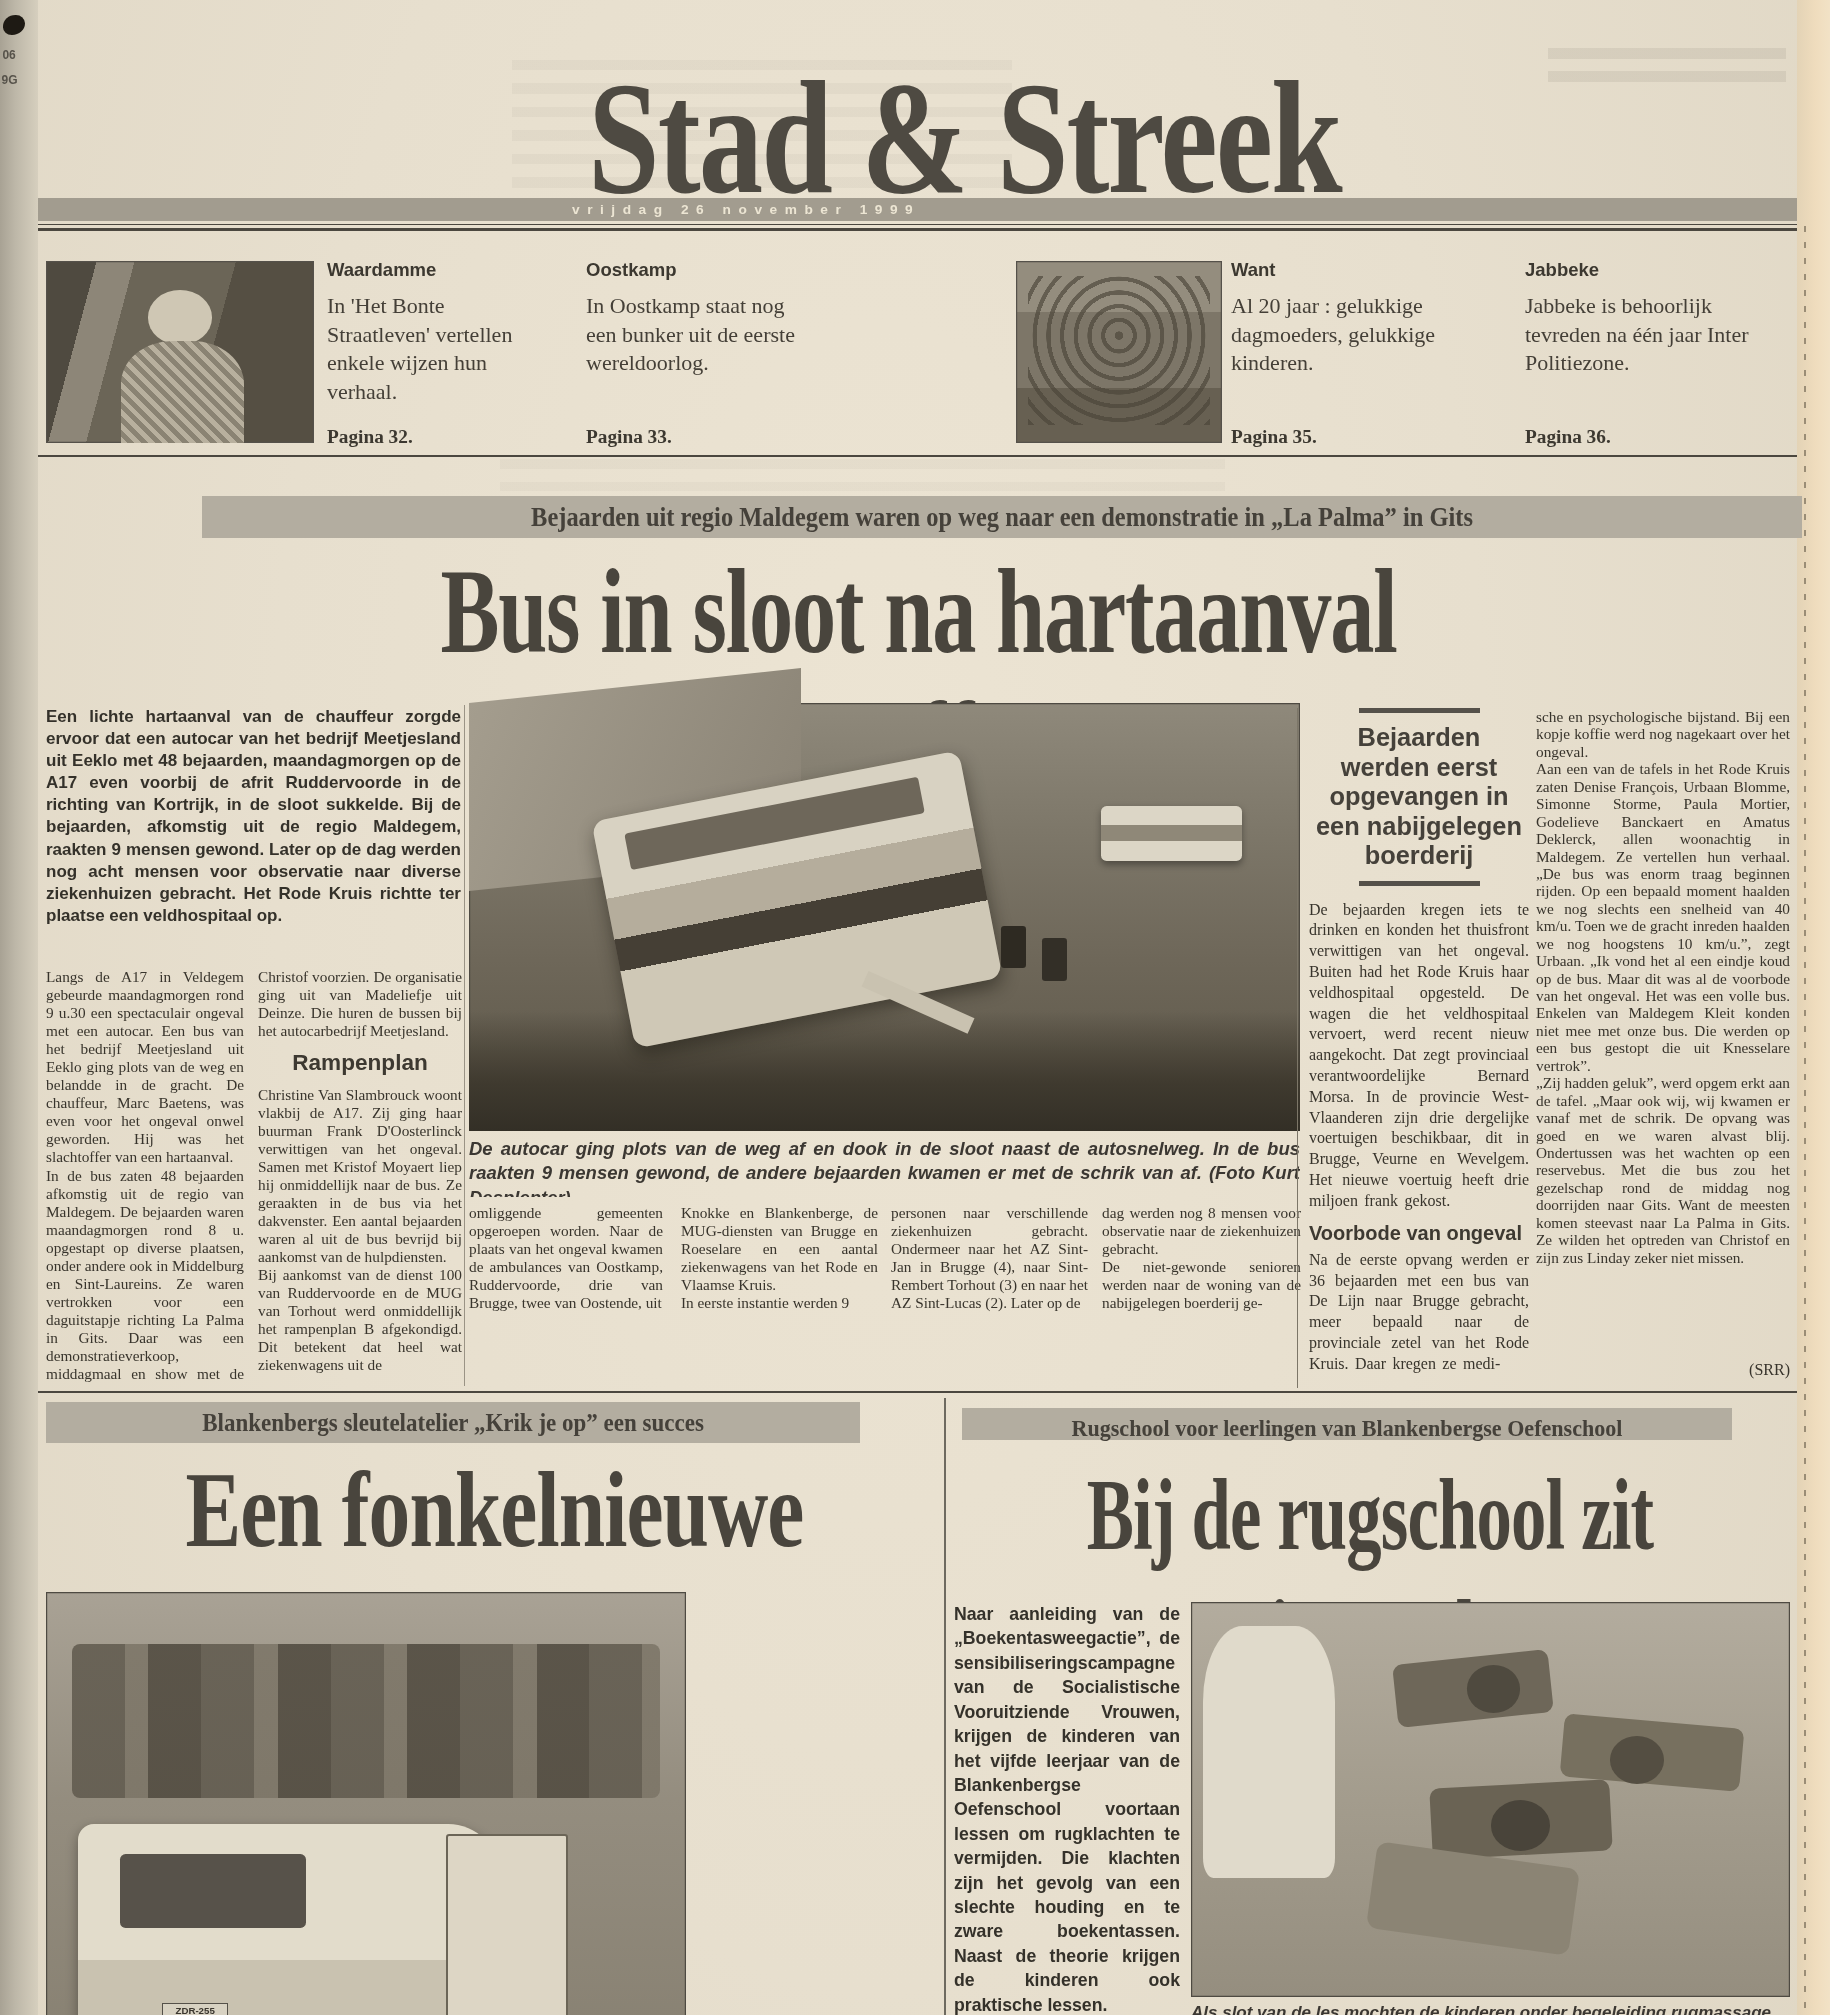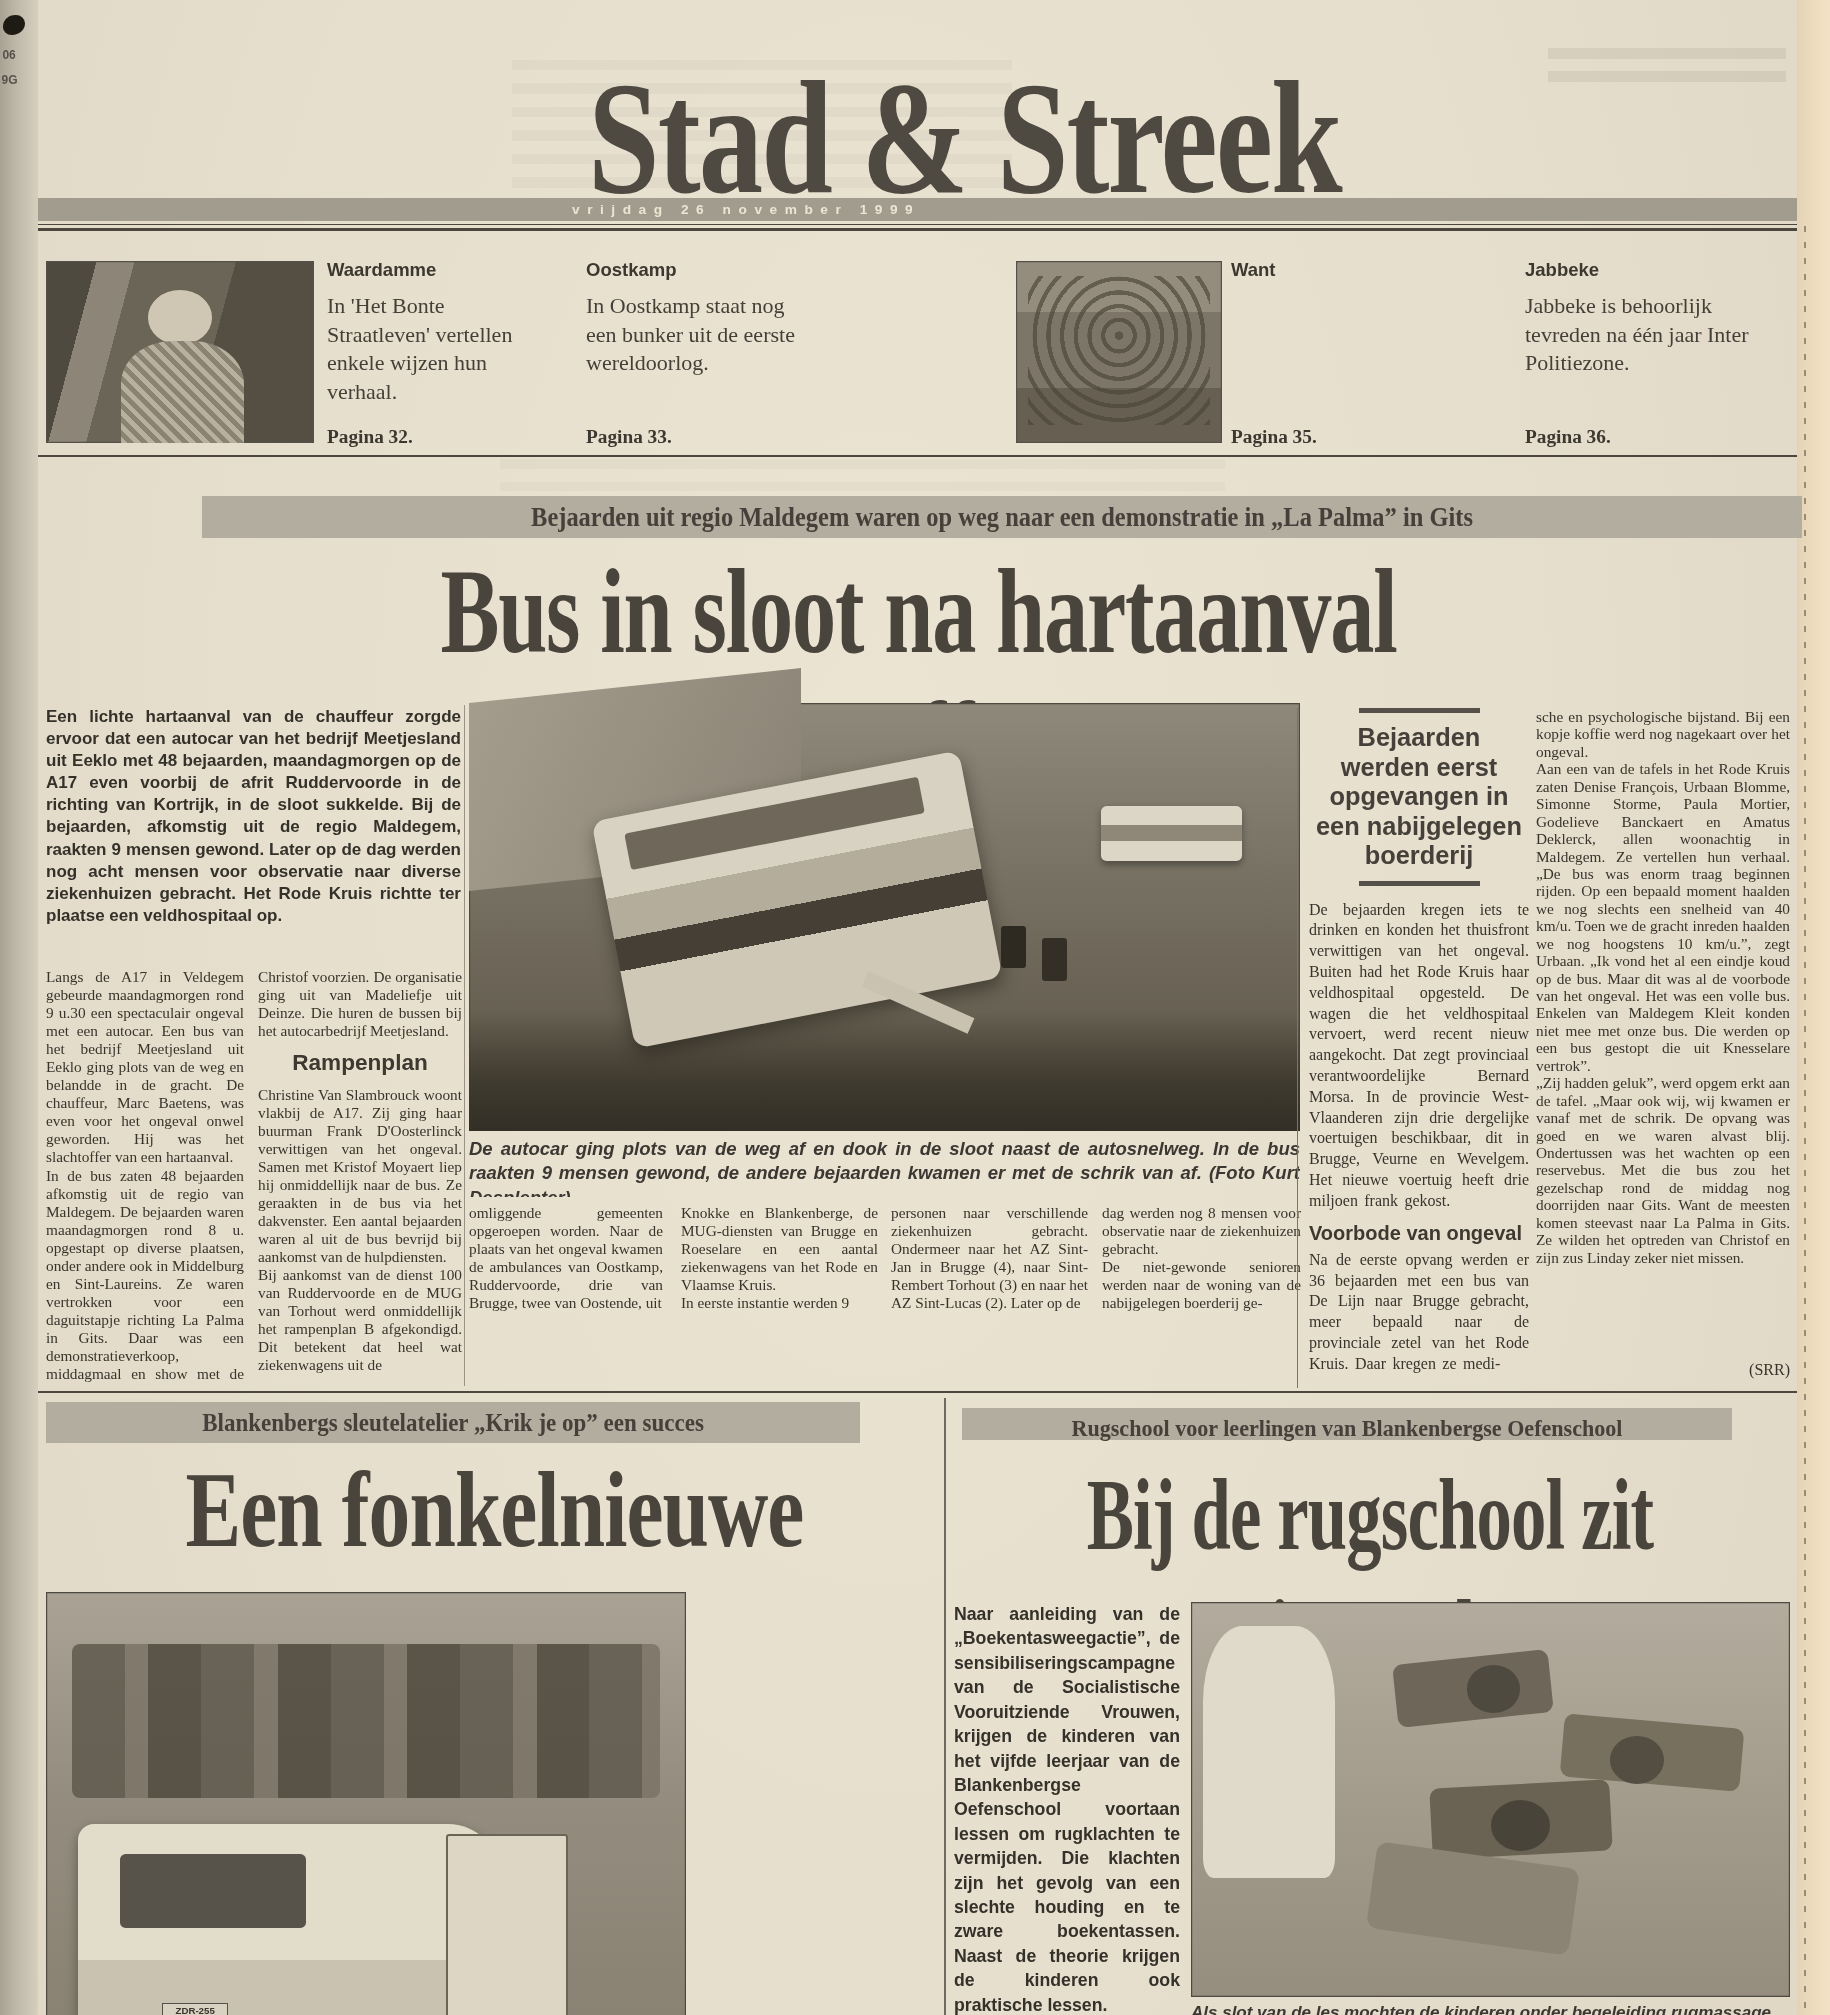--- a/index.html
+++ b/index.html
@@ -101,20 +101,21 @@
   <div class="abs teaser" style="left:586px;top:259px;width:232px;">
     <div class="teaser-region">Oostkamp</div>
     <div class="teaser-text serif">In Oostkamp staat nog een bunker uit de eerste wereldoorlog.</div>
     <div class="teaser-page serif">Pagina 33.</div>
   </div>
   <div class="abs tphoto" style="left:1016px;top:261px;width:206px;height:182px;background:linear-gradient(180deg,#948d7e 0%,#948d7e 28%,#7d7668 28%,#7d7668 70%,#676052 70%);">
     <div class="abs" style="left:6%;top:8%;right:6%;bottom:10%;background:repeating-radial-gradient(circle at 50% 40%,#4a4438 0 4px,transparent 4.4px 13.7px);opacity:.65;"></div>
   </div>
   <div class="abs teaser" style="left:1231px;top:259px;width:234px;">
     <div class="teaser-region">Want</div>
+    <div class="teaser-text serif">Al 20 jaar : gelukkige dagmoeders, gelukkige kinderen.</div>
     <div class="teaser-page serif">Pagina 35.</div>
   </div>
   <div class="abs teaser" style="left:1525px;top:259px;width:232px;">
     <div class="teaser-region">Jabbeke</div>
     <div class="teaser-text serif">Jabbeke is behoorlijk tevreden na één jaar Inter Politiezone.</div>
     <div class="teaser-page serif">Pagina 36.</div>
   </div>
   <div class="abs hrule" style="left:38px;top:455px;width:1759px;height:2px;"></div>
 
   <div class="abs kicker" style="left:202px;top:496px;width:1600px;height:42px;">

